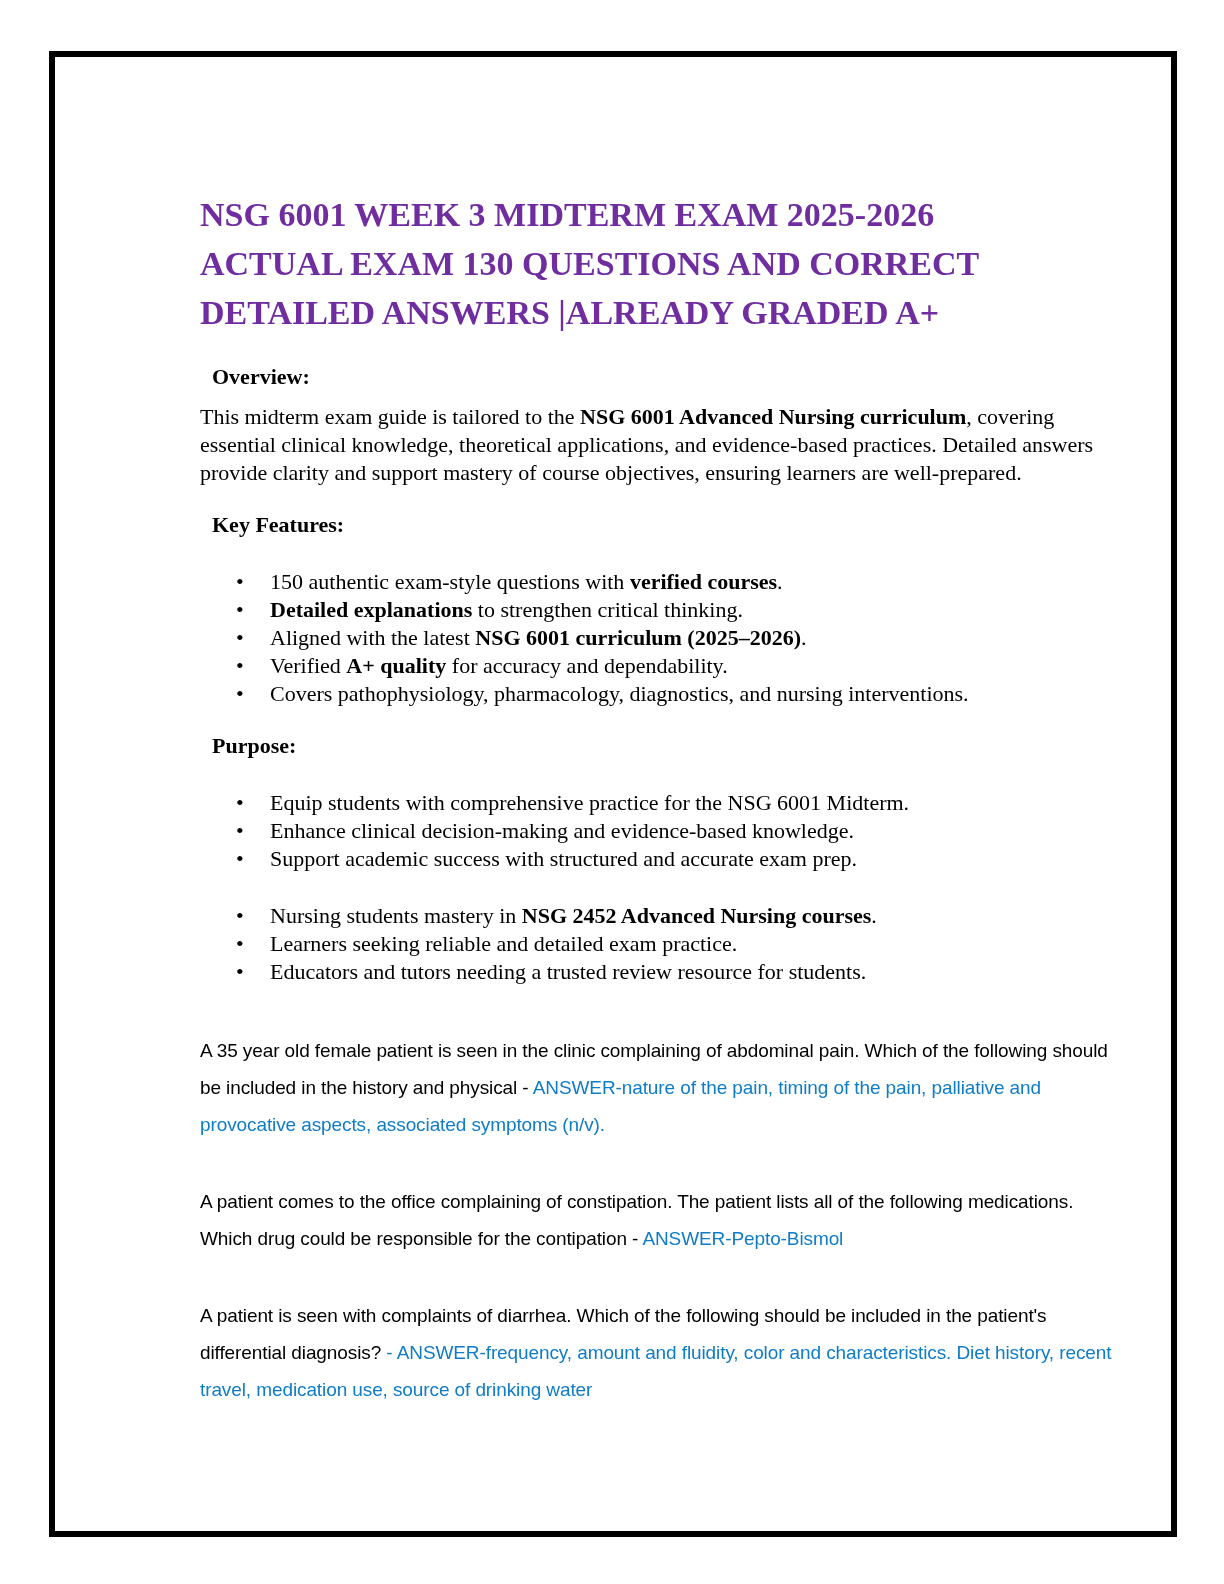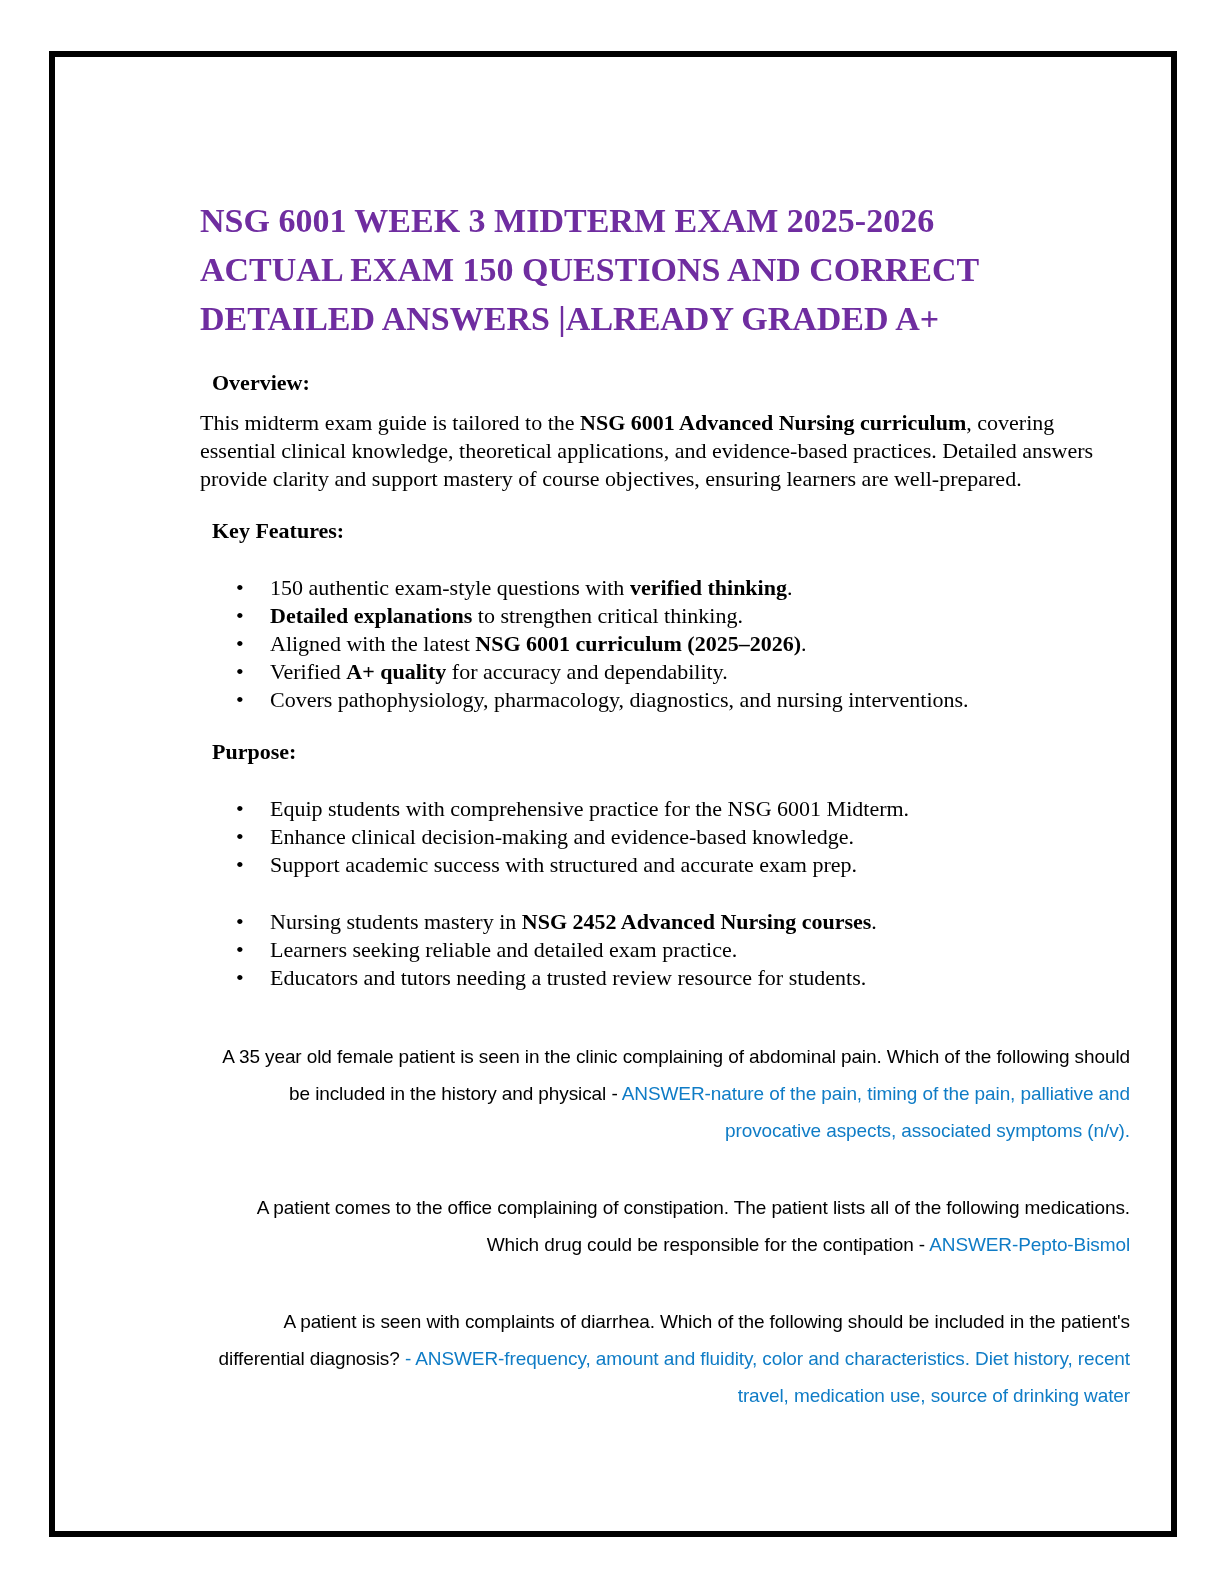--- a/index.html
+++ b/index.html
@@ -20,21 +20,21 @@
     top: 51px;
     width: 1128px;
     height: 1486px;
     border: 6px solid #000000;
     box-sizing: border-box;
     background: #ffffff;
   }
   .content {
     position: absolute;
     left: 145px;
-    top: 139px;
+    top: 133px;
     width: 930px;
   }
   .doc-title {
     font-family: "Liberation Serif", serif;
     font-weight: bold;
     font-size: 34px;
     line-height: 49px;
     color: #6F2DA0;
     margin: 0 0 26px 0;
   }
@@ -68,44 +68,43 @@
     top: 0;
   }
   .qa-section { margin-top: 46px; }
   .qa-block {
     font-family: "Liberation Sans", sans-serif;
     font-size: 19px;
     line-height: 37px;
     letter-spacing: -0.1px;
     margin: 0 0 36px 0;
     width: 930px;
-    text-align: right;
   }
   .qa-block + .qa-block { margin-top: 40px; }
   .answer-text { color: #0F7CC6; }
   b { font-weight: bold; }
 </style>
 </head>
 <body>
 
 <div class="page-frame">
   <div class="content">
 
     <h1 class="doc-title">
       <div>NSG 6001 WEEK 3 MIDTERM EXAM 2025-2026</div>
-      <div>ACTUAL EXAM 150 QUESTIONS AND CORRECT</div>
+      <div>ACTUAL EXAM 130 QUESTIONS AND CORRECT</div>
       <div>DETAILED ANSWERS |ALREADY GRADED A+</div>
     </h1>
 
     <h2 class="sec-heading">Overview:</h2>
     <p class="para"><span>This midterm exam guide is tailored to the </span><b>NSG 6001 Advanced Nursing curriculum</b><span>, covering essential clinical knowledge, theoretical applications, and evidence-based practices. Detailed answers provide clarity and support mastery of course objectives, ensuring learners are well-prepared.</span></p>
 
     <h2 class="sec-heading spaced">Key Features:</h2>
     <ul class="bullets">
-      <li><span class="marker">•</span><span>150 authentic exam-style questions with </span><b>verified thinking</b><span>.</span></li>
+      <li><span class="marker">•</span><span>150 authentic exam-style questions with </span><b>verified courses</b><span>.</span></li>
       <li><span class="marker">•</span><span></span><b>Detailed explanations</b><span> to strengthen critical thinking.</span></li>
       <li><span class="marker">•</span><span>Aligned with the latest </span><b>NSG 6001 curriculum (2025–2026)</b><span>.</span></li>
       <li><span class="marker">•</span><span>Verified </span><b>A+ quality</b><span> for accuracy and dependability.</span></li>
       <li><span class="marker">•</span><span>Covers pathophysiology, pharmacology, diagnostics, and nursing interventions.</span><b></b><span></span></li>
     </ul>
 
     <h2 class="sec-heading spaced">Purpose:</h2>
     <ul class="bullets">
       <li><span class="marker">•</span><span>Equip students with comprehensive practice for the NSG 6001 Midterm.</span></li>
       <li><span class="marker">•</span><span>Enhance clinical decision-making and evidence-based knowledge.</span></li>

